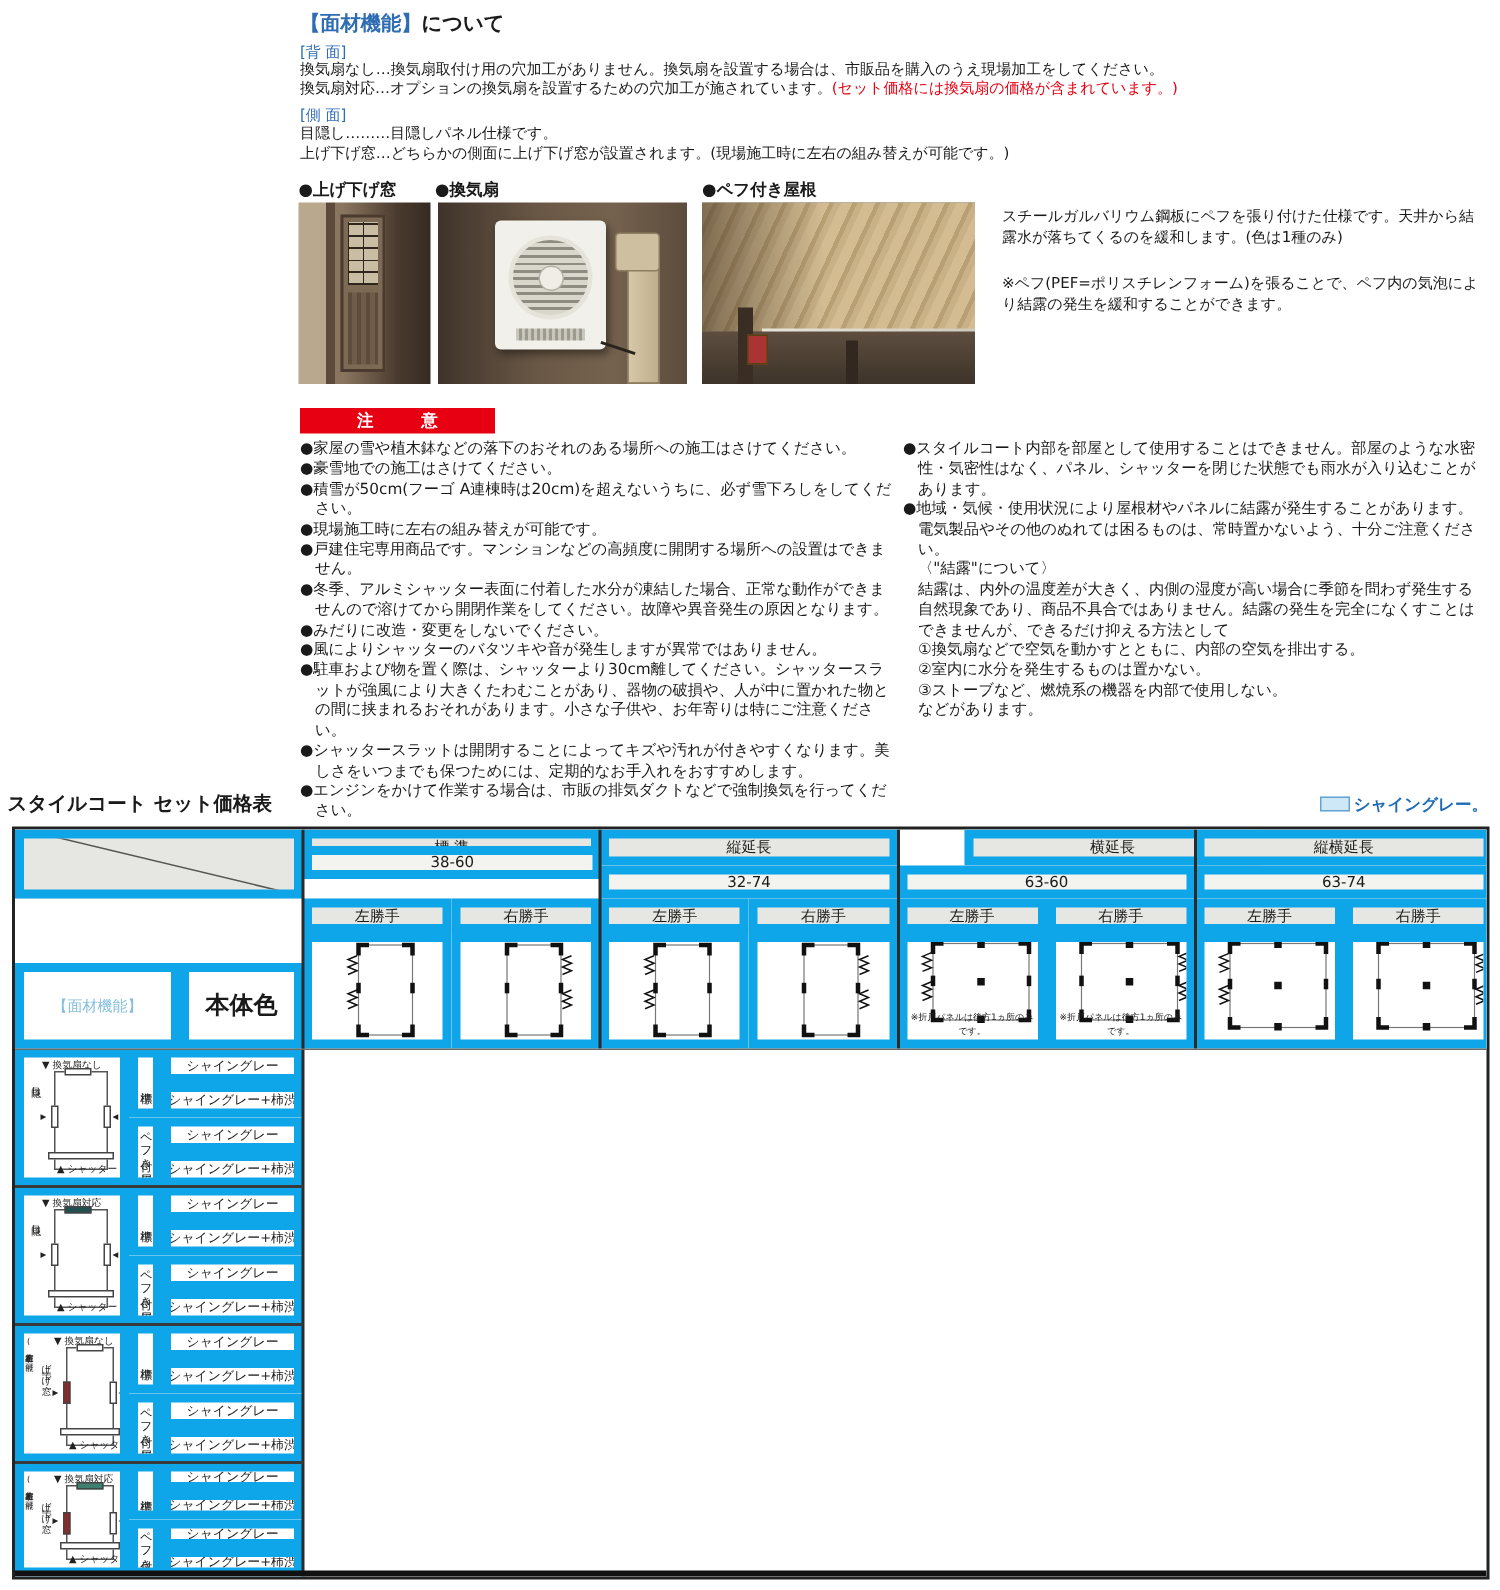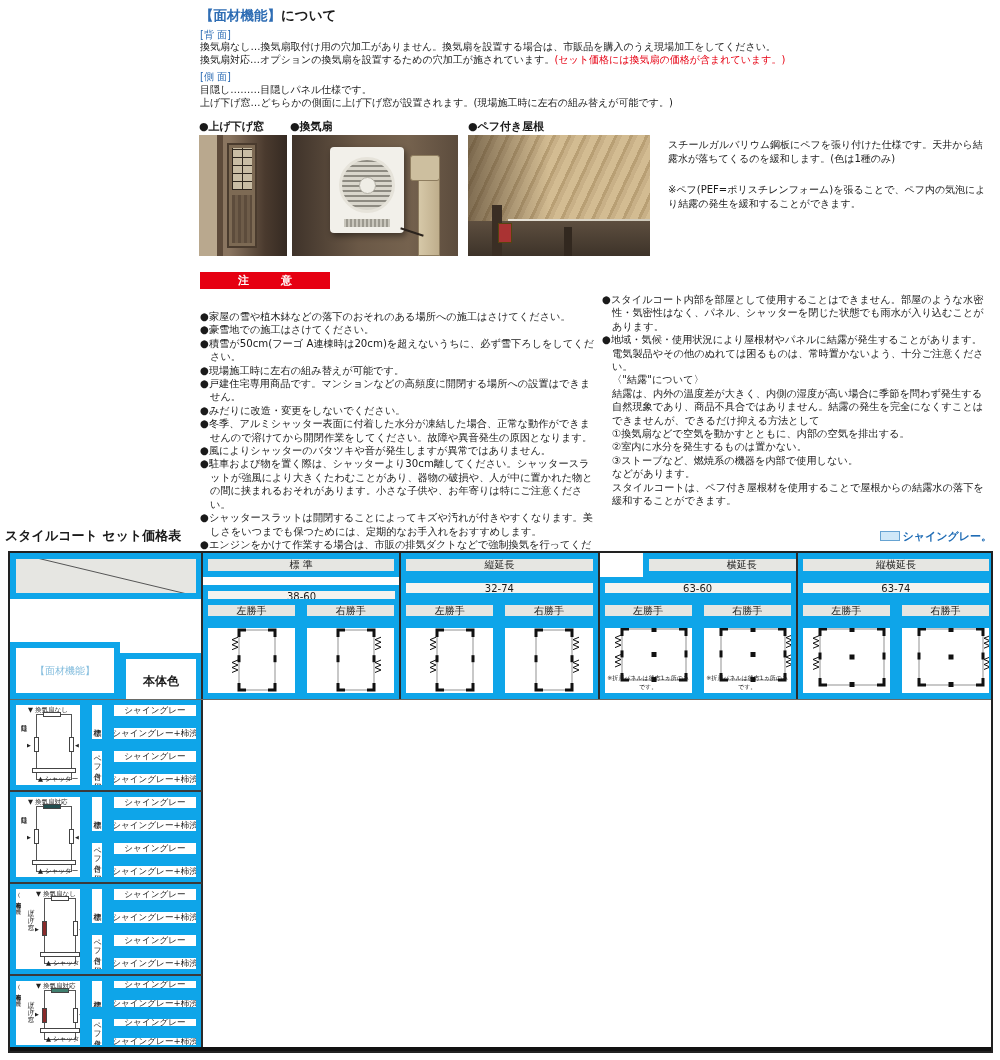--- a/index.html
+++ b/index.html
@@ -98,63 +98,62 @@
     <div class="abs" style="left:0; top:86px; width:182px; height:35px; background:linear-gradient(180deg,#5d4e3f,#3d3329);"></div>
     <div class="abs" style="left:24px; top:70px; width:10px; height:51px; background:#3a2e24;"></div>
     <div class="abs" style="left:30px; top:88px; width:14px; height:20px; background:#a33; border:1px solid #541;"></div>
     <div class="abs" style="left:96px; top:92px; width:8px; height:29px; background:#32281f;"></div>
   </div>
 
   <div class="abs roof-note" style="left:668px; top:138px;">スチールガルバリウム鋼板にペフを張り付けた仕様です。天井から結露水が落ちてくるのを緩和します。(色は1種のみ)</div>
   <div class="abs roof-note" style="left:668px; top:183px;">※ペフ(PEF=ポリスチレンフォーム)を張ることで、ペフ内の気泡により結露の発生を緩和することができます。</div>
 
   <div class="abs" id="caution-head">注 意</div>
-  <div class="abs caut-col" id="caution-left" style="left:200px; top:293px; width:396px;margin-top:17px;">
+  <div class="abs caut-col" id="caution-left" style="left:200px; top:293px; width:396px;">
       <div class="caut-item">●家屋の雪や植木鉢などの落下のおそれのある場所への施工はさけてください。</div>
       <div class="caut-item">●豪雪地での施工はさけてください。</div>
       <div class="caut-item">●積雪が50cm(フーゴ A連棟時は20cm)を超えないうちに、必ず雪下ろしをしてください。</div>
       <div class="caut-item">●現場施工時に左右の組み替えが可能です。</div>
       <div class="caut-item">●戸建住宅専用商品です。マンションなどの高頻度に開閉する場所への設置はできません。</div>
+      <div class="caut-item">●冬季、アルミシャッター表面に付着した水分が凍結した場合、正常な動作ができませんので溶けてから開閉作業をしてください。故障や異音発生の原因となります。</div>
       <div class="caut-item">●みだりに改造・変更をしないでください。</div>
-      <div class="caut-item">●冬季、アルミシャッター表面に付着した水分が凍結した場合、正常な動作ができませんので溶けてから開閉作業をしてください。故障や異音発生の原因となります。</div>
       <div class="caut-item">●風によりシャッターのバタツキや音が発生しますが異常ではありません。</div>
       <div class="caut-item">●駐車および物を置く際は、シャッターより30cm離してください。シャッタースラットが強風により大きくたわむことがあり、器物の破損や、人が中に置かれた物との間に挟まれるおそれがあります。小さな子供や、お年寄りは特にご注意ください。</div>
       <div class="caut-item">●シャッタースラットは開閉することによってキズや汚れが付きやすくなります。美しさをいつまでも保つためには、定期的なお手入れをおすすめします。</div>
       <div class="caut-item">●エンジンをかけて作業する場合は、市販の排気ダクトなどで強制換気を行ってください。</div>
     </div>
   <div class="abs caut-col" id="caution-right" style="left:602px; top:293px; width:390px;">
       <div class="caut-item">●スタイルコート内部を部屋として使用することはできません。部屋のような水密性・気密性はなく、パネル、シャッターを閉じた状態でも雨水が入り込むことがあります。</div>
       <div class="caut-item">●地域・気候・使用状況により屋根材やパネルに結露が発生することがあります。電気製品やその他のぬれては困るものは、常時置かないよう、十分ご注意ください。</div>
       <div class="caut-plain">〈"結露"について〉</div>
       <div class="caut-plain">結露は、内外の温度差が大きく、内側の湿度が高い場合に季節を問わず発生する自然現象であり、商品不具合ではありません。結露の発生を完全になくすことはできませんが、できるだけ抑える方法として</div>
       <div class="caut-plain">①換気扇などで空気を動かすとともに、内部の空気を排出する。</div>
       <div class="caut-plain">②室内に水分を発生するものは置かない。</div>
       <div class="caut-plain">③ストーブなど、燃焼系の機器を内部で使用しない。</div>
       <div class="caut-plain">などがあります。</div>
-      <div class="caut-plain">スタイルコートは、ペフ付き屋根材を使用することで屋根からの結露水の落下を緩和することができます。</div>
     </div>
 
   <div class="abs" id="tbl-title">スタイルコート セット価格表</div>
   <div class="abs" id="legend"><span id="legend-box"></span><span>シャイングレー。</span></div>
 
   <div class="abs" id="tbl">
 
     <div class="cell th" style="left:0; top:0; width:192px; height:46px;">
       <svg width="192" height="46">
           <line x1="0" y1="0" x2="192" y2="46" stroke="#555" stroke-width="1"></line>
         </svg>
     </div>
 
 
     <div class="cell wcell lightblue-t" style="left:0; top:89px; width:110px; height:57px; font-size:10px;">【面材機能】</div>
-    <div class="cell wcell" style="left:110px; top:89px; width:82px; height:57px; font-size:12px; font-weight:bold;margin-top:11px;">本体色</div>
+    <div class="cell wcell" style="left:110px; top:89px; width:82px; height:57px; font-size:16px; font-weight:bold;">本体色</div>
 
     <div id="tbl-gen">
         <div class="cell th" style="left: 192px; top: 0px; width: 198.25px; height: 24px;">標 準</div>
-        <div class="cell th2" style="left: 192px; top: 32px; width: 199px; height: 22px;">38-60</div>
+        <div class="cell th2" style="left: 192px; top: 11px; width: 199px; height: 22px;">38-60</div>
         <div class="cell th" style="left: 192px; top: 46px; width: 99.125px; height: 23px;">左勝手</div>
         <div class="cell wcell" style="left: 192px; top: 69px; width: 99.125px; height: 77px;">
           <svg width="97.125" height="75">
             <rect x="31" y="7" width="36" height="60" fill="none" stroke="#777" stroke-width="0.8"></rect>
             <path d="M31,14V7H38 M60,7H67V14 M67,60V67H60 M38,67H31V60" fill="none" stroke="#111" stroke-width="3"></path>
             <rect x="29.5" y="32.2" width="3" height="7" fill="#111"></rect>
             <rect x="65.5" y="32.2" width="3" height="7" fill="#111"></rect>
             <path d="M30,14.2 l-6,2.5 l6,2.5 l-6,2.5 l6,2.5 l-6,2.5" fill="none" stroke="#111" stroke-width="1"></path>
             <path d="M30,37 l-6,2.5 l6,2.5 l-6,2.5 l6,2.5 l-6,2.5" fill="none" stroke="#111" stroke-width="1"></path>
           </svg>

